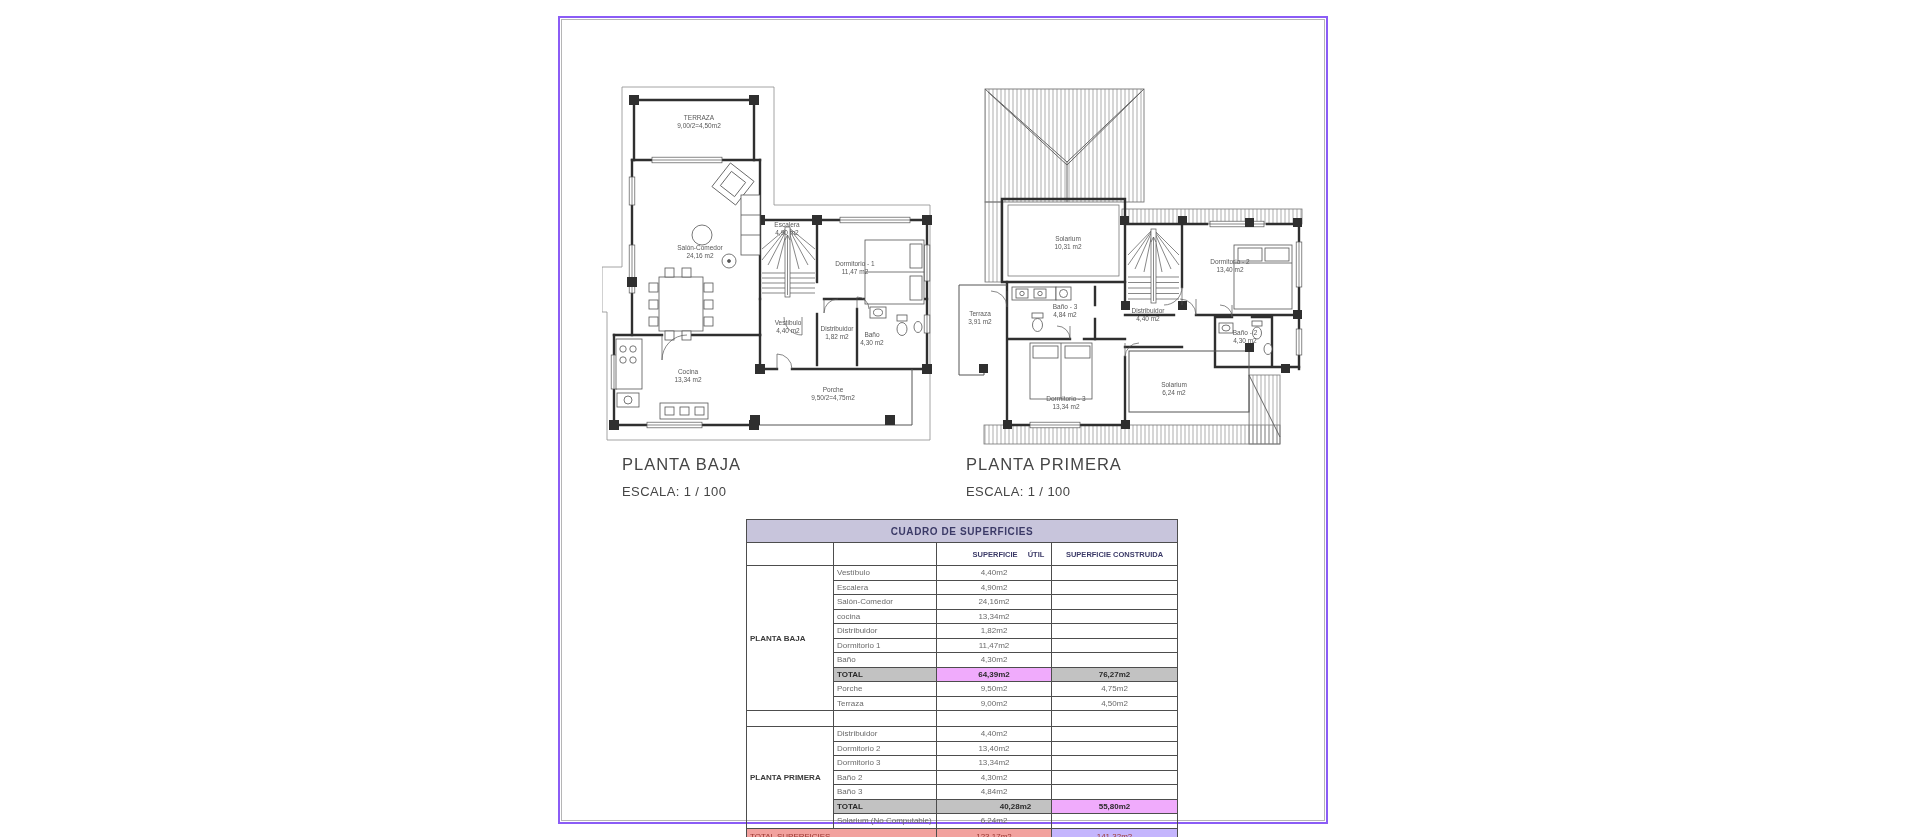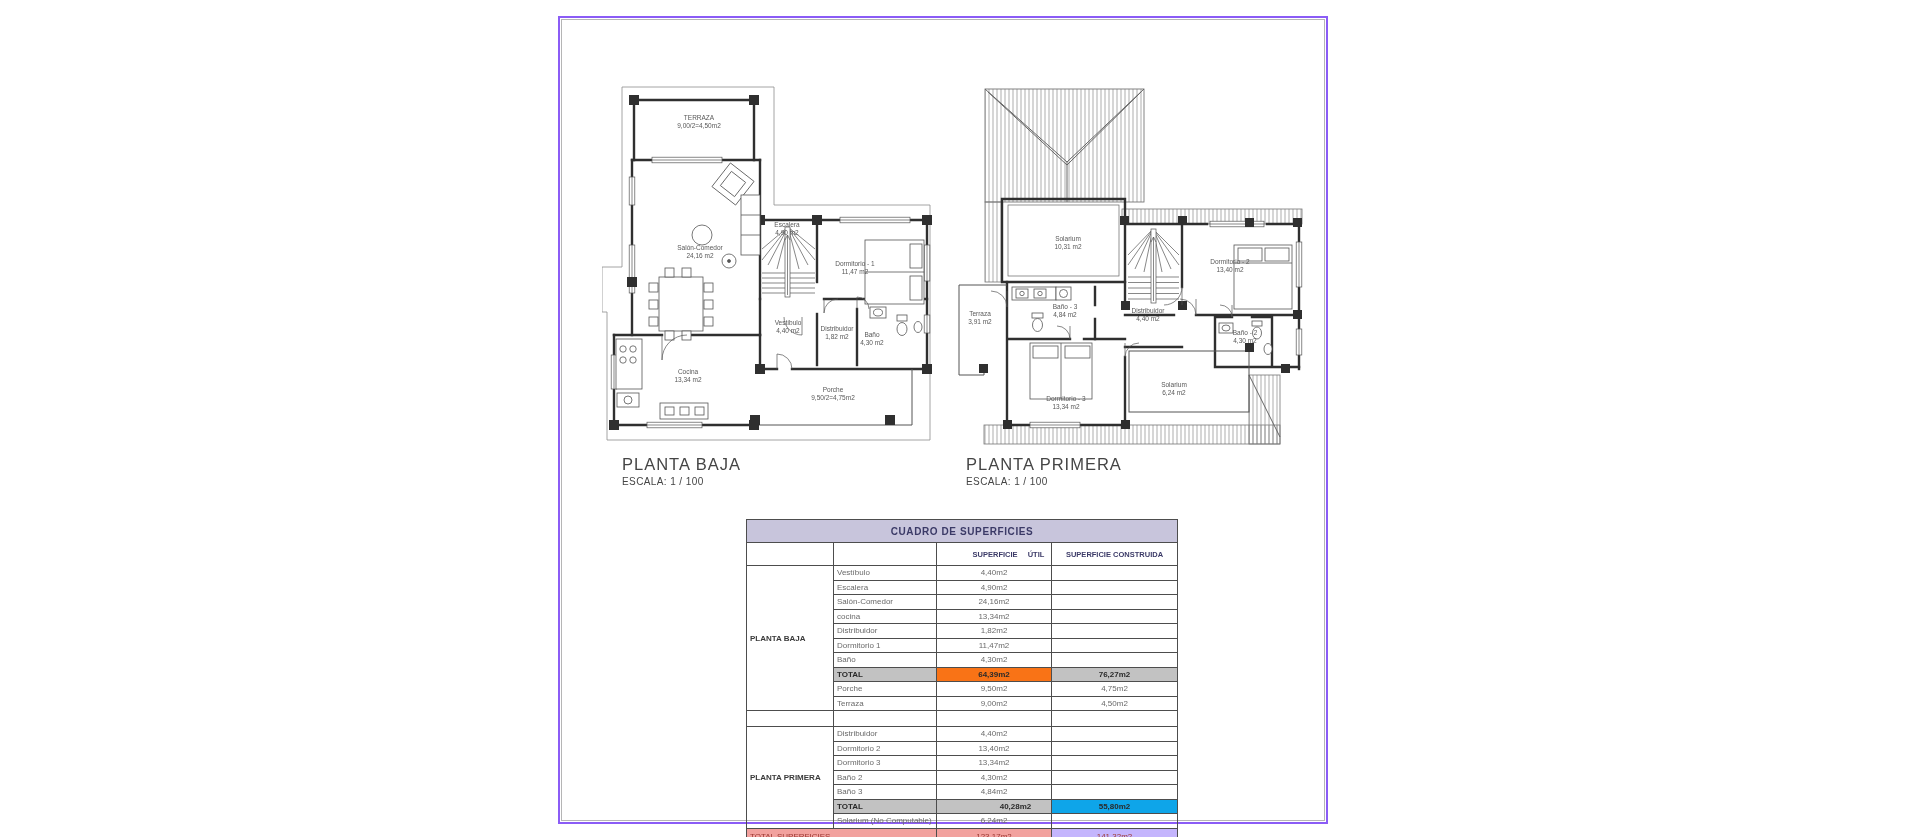--- a/index.html
+++ b/index.html
@@ -12,21 +12,21 @@
   #pb-svg{left:42px;top:59px;}
   #pp-svg{left:392px;top:59px;}
 
   .labels-layer{position:absolute;inset:0;pointer-events:none;}
   .room-label{position:absolute;transform:translate(-50%,-50%);text-align:center;font-size:6.5px;line-height:1.3;color:#585858;white-space:nowrap;}
 
   .plan-title{position:absolute;color:#454545;}
   #pb-title{left:62px;top:437px;}
   #pp-title{left:406px;top:437px;}
   .plan-title .t{font-size:16.5px;letter-spacing:1px;}
-  .plan-title .s{font-size:10px;letter-spacing:.4px;margin-top:2px;}
+  .plan-title .s{font-size:13px;letter-spacing:.4px;margin-top:10px;}
 
   .table-wrap{position:absolute;left:186px;top:501px;}
   table{border-collapse:collapse;table-layout:fixed;width:431px;}
   td{border:1px solid #4d4d4d;font-size:8px;color:#6a6a6a;padding:0 3px;height:13.5px;overflow:hidden;white-space:nowrap;}
   tr.t-title td{font-weight:bold;text-align:center;font-size:10px;letter-spacing:.6px;height:22px;}
   tr.t-colhead td{font-weight:bold;text-align:center;font-size:7.5px;height:22px;}
   td.util-head{word-spacing:8px;}
   td.num{text-align:center;}
   td.group-cell{font-weight:bold;color:#3a3a3a;font-size:8px;vertical-align:middle;}
   tr.total td{font-weight:bold;color:#2a2a2a;}
@@ -397,21 +397,21 @@
             <td class="num">11,47m2</td>
             <td class="num"></td>
           </tr>
           <tr>
             <td>Baño</td>
             <td class="num">4,30m2</td>
             <td class="num"></td>
           </tr>
           <tr class="total">
             <td style="background: rgb(194, 194, 194); color: rgb(42, 42, 42);">TOTAL</td>
-            <td class="num" style="background: #f97316; color: rgb(42, 42, 42); margin-top: 36px;">64,39m2</td>
+            <td class="num" style="background: #f0abfc; color: rgb(42, 42, 42); margin-top: 36px;">64,39m2</td>
             <td class="num" style="background: rgb(194, 194, 194); color: rgb(42, 42, 42);">76,27m2</td>
           </tr>
           <tr>
             <td>Porche</td>
             <td class="num">9,50m2</td>
             <td class="num">4,75m2</td>
           </tr>
           <tr>
             <td>Terraza</td>
             <td class="num">9,00m2</td>
@@ -445,21 +445,21 @@
             <td class="num"></td>
           </tr>
           <tr>
             <td>Baño 3</td>
             <td class="num">4,84m2</td>
             <td class="num"></td>
           </tr>
           <tr class="total">
             <td style="background: rgb(194, 194, 194); color: rgb(42, 42, 42);">TOTAL</td>
             <td class="num" style="background: rgb(194, 194, 194); color: rgb(42, 42, 42); padding-left: 46px;">40,28m2</td>
-            <td class="num" style="background: #0ea5e9; color: rgb(42, 42, 42);">55,80m2</td>
+            <td class="num" style="background: #f0abfc; color: rgb(42, 42, 42);">55,80m2</td>
           </tr>
           <tr>
             <td>Solarium (No Computable)</td>
             <td class="num">6,24m2</td>
             <td class="num"></td>
           </tr>
           <tr class="t-footer">
             <td colspan="2" style="background: rgb(242, 161, 158); color: rgb(156, 56, 50);">TOTAL SUPERFICIES</td>
             <td class="num" style="background: rgb(242, 161, 158); color: rgb(156, 56, 50);">123,17m2</td>
             <td class="num" style="background: #c4b5fd; color: rgb(156, 56, 50);">141,32m2</td>

